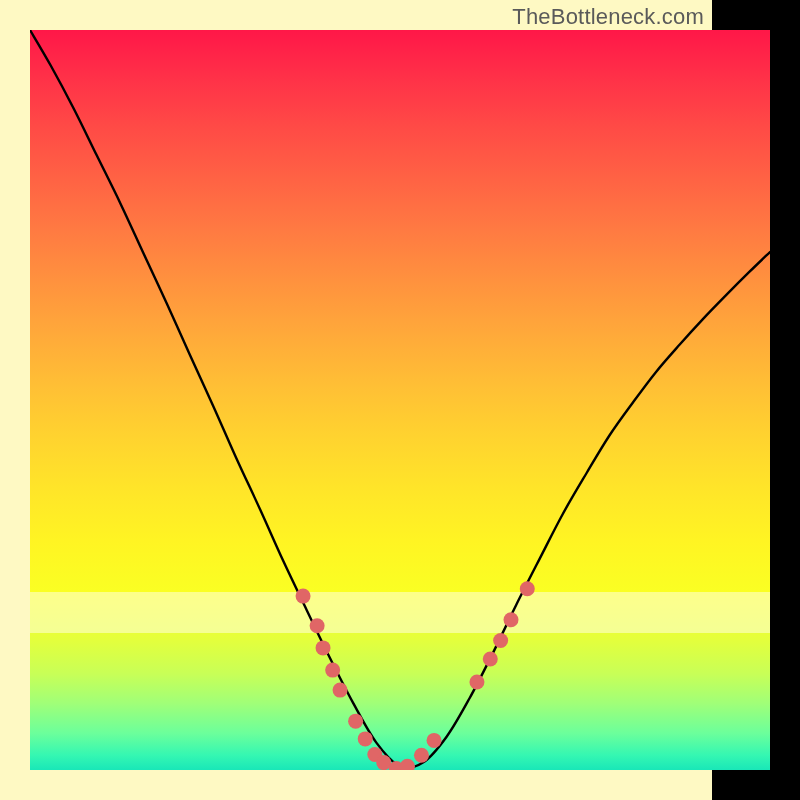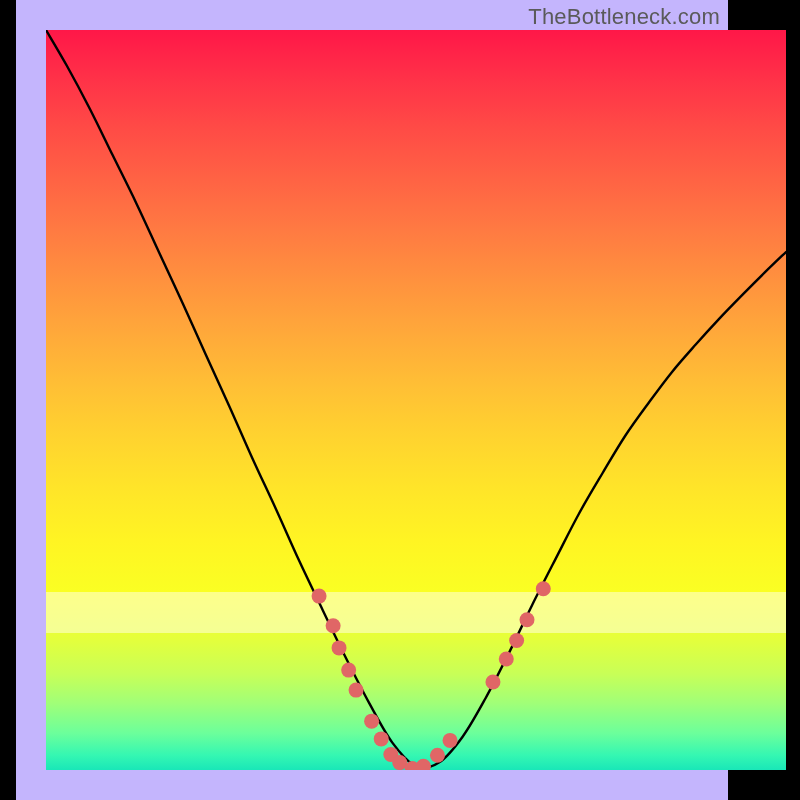--- a/index.html
+++ b/index.html
@@ -7,24 +7,24 @@
     padding: 0;
     width: 800px;
     height: 800px;
     overflow: hidden;
     background: #000;
     font-family: Arial, Helvetica, sans-serif;
   }
   .frame {
     position: absolute;
     top: 0;
-    left: 16px;
+    left: 0;
     width: 712px;
     height: 800px;
-    background: #c4b5fd;
+    background: #fef9c3;
   }
   .plot-area {
     position: absolute;
     top: 30px;
     left: 30px;
     width: 740px;
     height: 740px;
     overflow: hidden;
   }
   .gradient {

